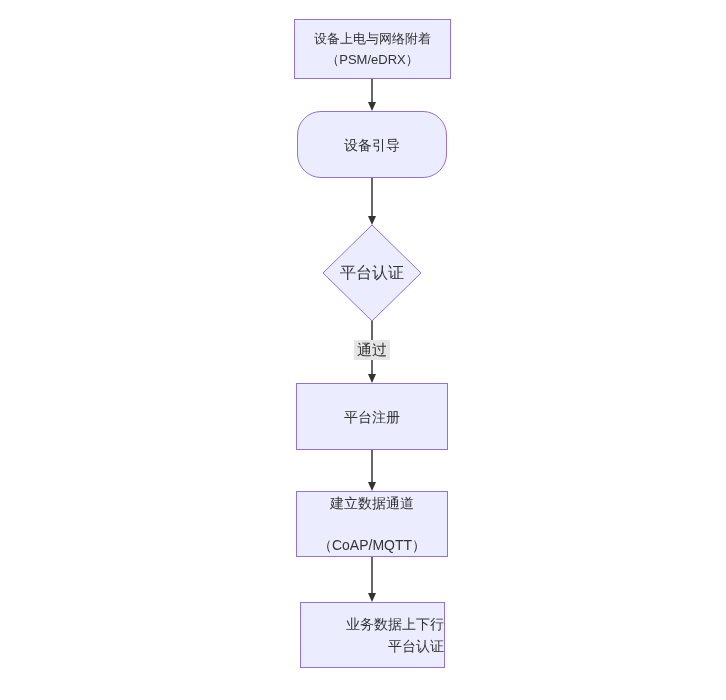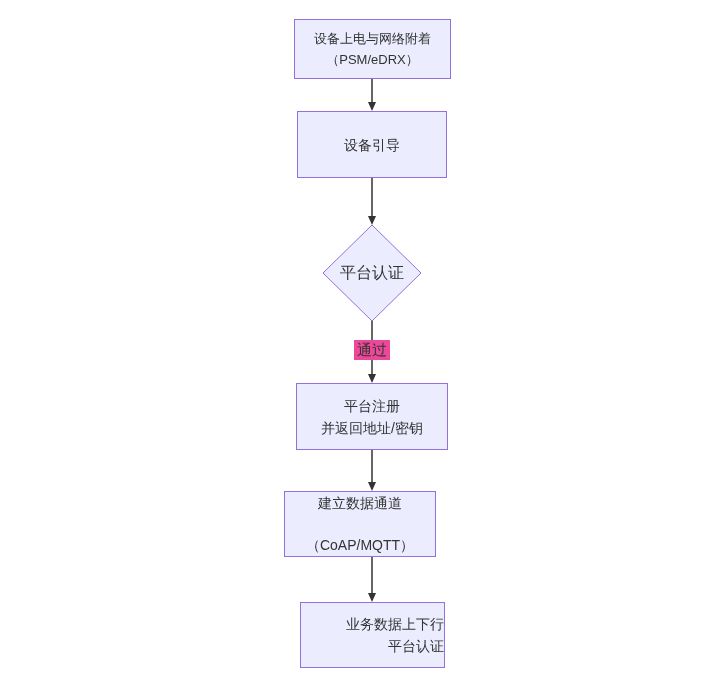--- a/index.html
+++ b/index.html
@@ -40,21 +40,21 @@
     display: flex;
     align-items: center;
     justify-content: center;
     text-align: center;
     color: #333333;
     font-size: 16px;
   }
   .edge-label {
     position: absolute;
     transform: translate(-50%, -50%);
-    background: #ec4899;
+    background: #e5e5e5;
     color: #333333;
     font-size: 15px;
     line-height: 20px;
     padding: 0 3px;
     white-space: nowrap;
   }
 </style>
 </head>
 <body>
 
@@ -88,36 +88,35 @@
       <line x1="372" y1="557" x2="372" y2="594" stroke="#333333" stroke-width="1.5"></line>
       <path d="M372 602 L368 593 L376 593 Z" fill="#333333"></path>
     </g>
   </svg>
 
   <div class="node small-text" style="left:294px; top:19px; width:157px; height:60px;">
     <div>设备上电与网络附着</div>
     <div>（PSM/eDRX）</div>
   </div>
 
-  <div class="node" style="left:297px; top:111px; width:150px; height:67px;">
+  <div class="node" style="left:297px; top:111px; width:150px; height:67px;border-radius:24px;">
     <div>设备引导</div>
   </div>
 
   <div class="diamond-label" style="left:323px; top:225px; width:98px; height:96px;">
     <div>平台认证</div>
   </div>
 
   <div class="edge-label" style="left:372px; top:350px;">通过</div>
 
   <div class="node" style="left:296px; top:383px; width:152px; height:67px;">
     <div>平台注册</div>
-    <div>并返回地址/密钥</div>
   </div>
 
-  <div class="node" style="left:284px; top:491px; width:152px; height:66px;gap:20px;">
+  <div class="node" style="left:296px; top:491px; width:152px; height:66px;gap:20px;">
     <div>建立数据通道</div>
     <div>（CoAP/MQTT）</div>
   </div>
 
   <div class="node" style="left:300px; top:602px; width:145px; height:66px;align-items:flex-end;">
     <div>业务数据上下行</div>
     <div>平台认证</div>
   </div>
 
 </div>

